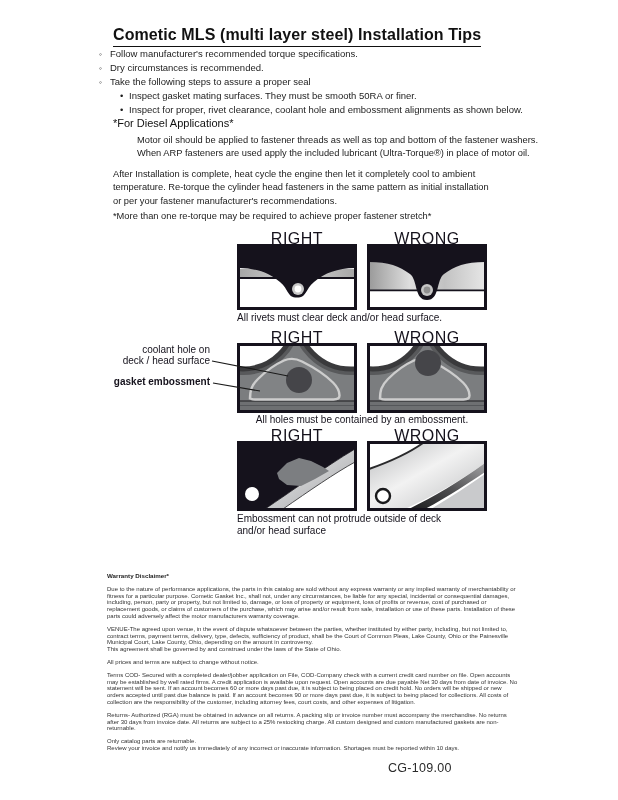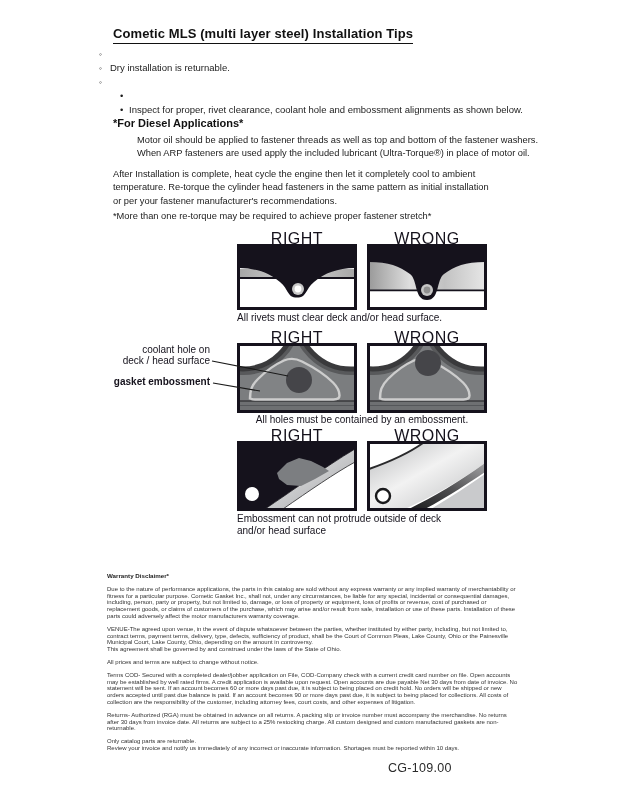--- a/index.html
+++ b/index.html
@@ -5,30 +5,30 @@
   html,body{margin:0;padding:0;}
   body{
     width:618px;height:800px;background:#ffffff;position:relative;
     font-family:"Liberation Sans","DejaVu Sans",sans-serif;color:#1c1c1c;
     overflow:hidden;
   }
   .abs{position:absolute;}
   .pre{white-space:pre-line;}
 
   .title{
-    left:113px;top:26px;font-size:13px;font-weight:bold;color:#111;
+    left:113px;top:26px;font-size:16px;font-weight:bold;color:#111;
     border-bottom:1.5px solid #111;padding-bottom:1.5px;letter-spacing:.1px;
   }
   .bullets{left:99px;top:47px;font-size:9.5px;}
   .bullet-row{display:flex;line-height:14px;}
   .bullet-row .mark{width:11px;font-size:8.5px;}
   .sub-row{display:flex;line-height:14px;margin-left:21px;}
   .sub-row .mark{width:9px;font-size:9.5px;}
 
-  .diesel-h{left:113px;top:117px;font-size:11px;font-weight:bold;color:#111;}
+  .diesel-h{left:113px;top:117px;font-size:11px;font-weight:normal;color:#111;}
   .body-p{left:113px;font-size:9.3px;line-height:13.4px;color:#222;}
 
   .dlabel{width:120px;text-align:center;font-size:16px;letter-spacing:.5px;color:#15121c;}
   .panel{width:120px;height:66px;}
   .panel2{width:120px;height:70px;}
   .caption{font-size:10px;color:#15121c;line-height:12px;}
 
   .callout{width:122px;text-align:right;font-size:10px;line-height:10.5px;color:#15121c;}
 
   .legal{left:107px;top:573px;width:412px;font-size:6px;line-height:6.8px;color:#333;}
@@ -39,30 +39,33 @@
   svg{display:block;}
 </style>
 </head>
 <body>
 
 <div class="abs title">Cometic MLS (multi layer steel) Installation Tips</div>
 
 <div class="abs bullets">
   <div class="bullet-row">
     <span class="mark">◦</span>
+    <span>Follow manufacturer's recommended torque specifications.</span>
   </div>
   <div class="bullet-row">
     <span class="mark">◦</span>
-    <span>Dry installation is returnable.</span>
+    <span>Dry circumstances is recommended.</span>
   </div>
   <div class="bullet-row">
     <span class="mark">◦</span>
+    <span>Take the following steps to assure a proper seal</span>
   </div>
   <div class="sub-row">
     <span class="mark">•</span>
+    <span>Inspect gasket mating surfaces.  They must be smooth 50RA or finer.</span>
   </div>
   <div class="sub-row">
     <span class="mark">•</span>
     <span>Inspect for proper, rivet clearance, coolant hole and embossment alignments as shown below.</span>
   </div>
 </div>
 
 <div class="abs diesel-h">*For Diesel Applications*</div>
 <div class="abs body-p pre" style="top:134px;margin-left:24px;">Motor oil should be applied to fastener threads as well as top and bottom of the fastener washers.
 When ARP fasteners are used apply the included lubricant (Ultra-Torque®) in place of motor oil.</div>

